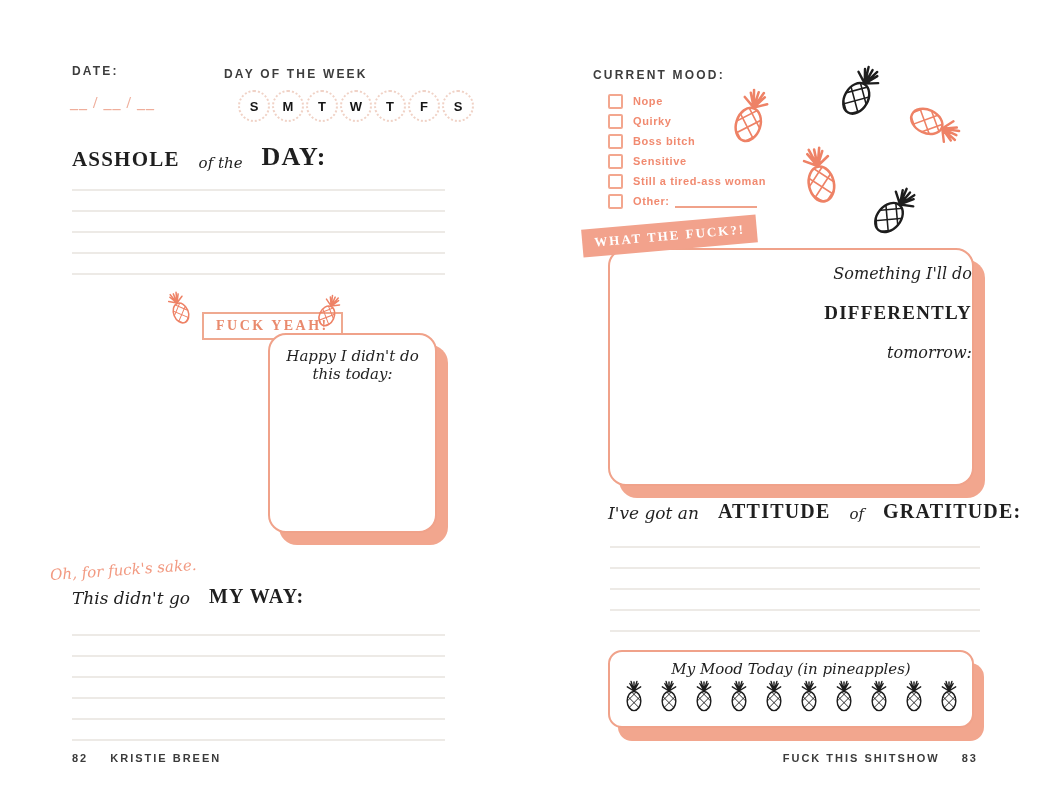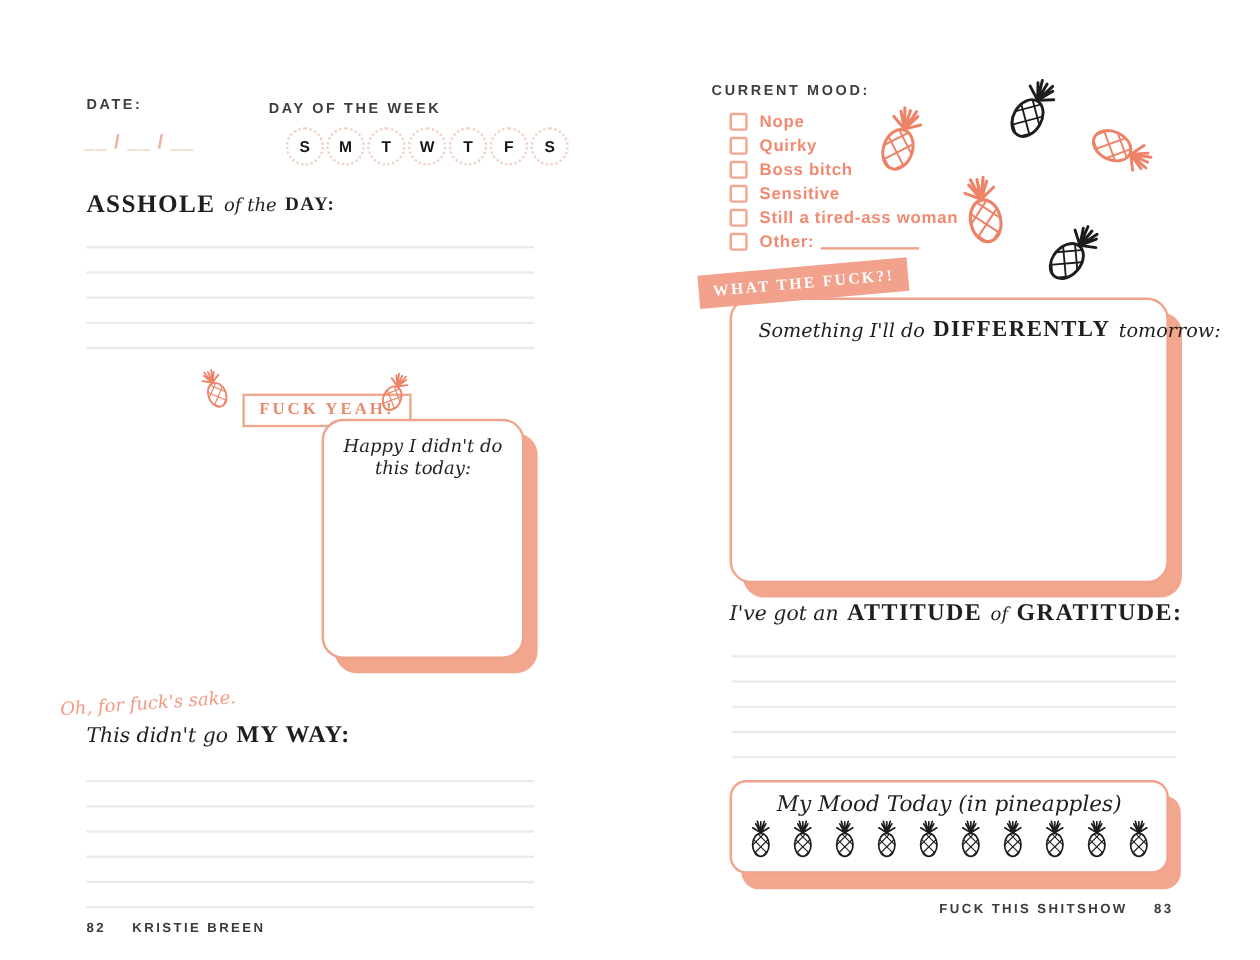--- a/index.html
+++ b/index.html
@@ -16,21 +16,21 @@
   }
 
   
   .serif-head{
     font-family:"Liberation Serif", serif;font-weight:700;color:#1f1f1f;
     letter-spacing:1.2px;
   }
   .script{
     font-family:"DejaVu Serif", serif;font-style:italic;color:#1f1f1f;
   }
-  .heading-row{display:flex;align-items:center;gap:7px;white-space:nowrap;}
+  .heading-row{display:flex;align-items:flex-end;gap:19px;white-space:nowrap;}
 
   
   .date-ph{
     color:#efae9b;font-size:16px;letter-spacing:1px;font-weight:700;
     font-family:"Liberation Sans", sans-serif;
   }
 
   
   .day-row{display:flex;gap:2px;}
   .day-circle{
@@ -61,21 +61,21 @@
     transform:rotate(-5deg);white-space:nowrap;
   }
 
   
   .mood-row{display:flex;align-items:center;height:20px;}
   .checkbox{
     width:11px;height:11px;border:2px solid #f3a78f;border-radius:2px;
     display:inline-block;margin-right:10px;flex:0 0 auto;background:#fff;
   }
   .mood-label{
-    font-size:14px;font-weight:700;letter-spacing:0.6px;color:#f18a70;
+    font-size:11px;font-weight:700;letter-spacing:0.6px;color:#f18a70;
   }
   .other-line{
     display:inline-block;width:82px;border-bottom:2px solid #f0a28a;
     height:12px;margin-left:5px;
   }
 
   
   .pine{stroke:currentColor;fill:none;display:block;}
   .pine.black{color:#1d1d1d;}
   .pine.coral{color:#ee8266;}
@@ -102,42 +102,42 @@
       <path stroke-width="1.7" d="M12 13 L12 2 M12 13 L7 4 M12 13 L17 4 M12 13 L4 8 M12 13 L20 8 M12 13 L8.5 1.5 M12 13 L15.5 1.5"></path>
       <ellipse cx="12" cy="25" rx="8.2" ry="11.5" stroke-width="1.7"></ellipse>
       <g clip-path="url(#pine-body-clip)" stroke-width="1.1">
         <path d="M-6 20 L16 42 M0 15 L22 37 M6 11 L28 33 M12 9 L32 29"></path>
         <path d="M30 20 L8 42 M24 15 L2 37 M18 11 L-4 33 M12 9 L-8 29"></path>
       </g>
     </g>
   </defs>
 </svg>
 
-<div class="abs" style="left:0;top:0;width:525px;height:563px;margin-top:16px;">
+<div class="abs" style="left:0;top:0;width:525px;height:563px;">
 
   <div class="abs sans-label" style="left:72px;top:64px;">DATE:</div>
 
-  <div class="abs date-ph" style="left:70px;top:94px;">__ / __ / __</div>
+  <div class="abs date-ph" style="left:70px;top:94px;font-family:Liberation Serif, serif;">__ / __ / __</div>
 
   <div class="abs sans-label" style="left:224px;top:67px;text-align:center;">DAY OF THE WEEK</div>
 
   <div class="abs day-row" style="left:238px;top:90px;">
       <span class="day-circle">S</span>
       <span class="day-circle">M</span>
       <span class="day-circle">T</span>
       <span class="day-circle">W</span>
       <span class="day-circle">T</span>
       <span class="day-circle">F</span>
       <span class="day-circle">S</span>
     </div>
 
   <div class="abs heading-row" style="left:72px;top:142px;">
     <span class="serif-head" style="font-size:21px;">ASSHOLE</span>
     <span class="script" style="font-size:15px;">of the</span>
-    <span class="serif-head" style="font-size:16px;">DAY:</span>
+    <span class="serif-head" style="font-size:26px;">DAY:</span>
   </div>
 
   <div class="abs" style="left:72px;top:170px;width:373px;">
     <div class="rule"></div>
     <div class="rule"></div>
     <div class="rule"></div>
     <div class="rule"></div>
     <div class="rule"></div>
   </div>
 
@@ -220,21 +220,21 @@
   <svg class="pine coral abs" viewBox="0 0 24 38" style="left:276px;top:146px;width:37px;height:58px;transform:rotate(-12deg);">
       <use href="#pineapple"></use>
     </svg>
   <svg class="pine black abs" viewBox="0 0 24 38" style="left:352px;top:184px;width:35px;height:54px;transform:rotate(40deg);">
       <use href="#pineapple"></use>
     </svg>
 
   <div class="abs wtf-badge" style="left:57px;top:222px;z-index:3;">WHAT THE FUCK?!</div>
 
   <div class="abs coral-box" style="left:83px;top:248px;width:366px;height:238px;z-index:2;">
-    <div class="heading-row" style="margin:14px 0 0 22px;">
+    <div class="heading-row" style="margin:14px 0 0 22px;flex-direction:column;">
       <span class="script" style="font-size:16px;">Something I'll do</span>
       <span class="serif-head" style="font-size:19px;">DIFFERENTLY</span>
       <span class="script" style="font-size:16px;">tomorrow:</span>
     </div>
   </div>
 
   <div class="abs heading-row" style="left:83px;top:500px;">
     <span class="script" style="font-size:17px;">I've got an</span>
     <span class="serif-head" style="font-size:20px;">ATTITUDE</span>
     <span class="script" style="font-size:15px;font-style:italic;">of</span>
@@ -243,21 +243,21 @@
 
   <div class="abs" style="left:85px;top:527px;width:370px;">
     <div class="rule"></div>
     <div class="rule"></div>
     <div class="rule"></div>
     <div class="rule"></div>
     <div class="rule"></div>
   </div>
 
   <div class="abs coral-box" style="left:83px;top:650px;width:366px;height:78px;border-radius:14px;box-shadow:10px 13px 0 #f2a68e;">
-    <div class="script" style="font-size:18px;text-align:center;margin-top:8px;">My Mood Today (in pineapples)</div>
+    <div class="script" style="font-size:15px;text-align:center;margin-top:8px;">My Mood Today (in pineapples)</div>
     <div class="mood-pine-row">
         <svg viewBox="0 0 24 38" class="pine black">
           <use href="#pineapple"></use>
         </svg>
         <svg viewBox="0 0 24 38" class="pine black">
           <use href="#pineapple"></use>
         </svg>
         <svg viewBox="0 0 24 38" class="pine black">
           <use href="#pineapple"></use>
         </svg>

